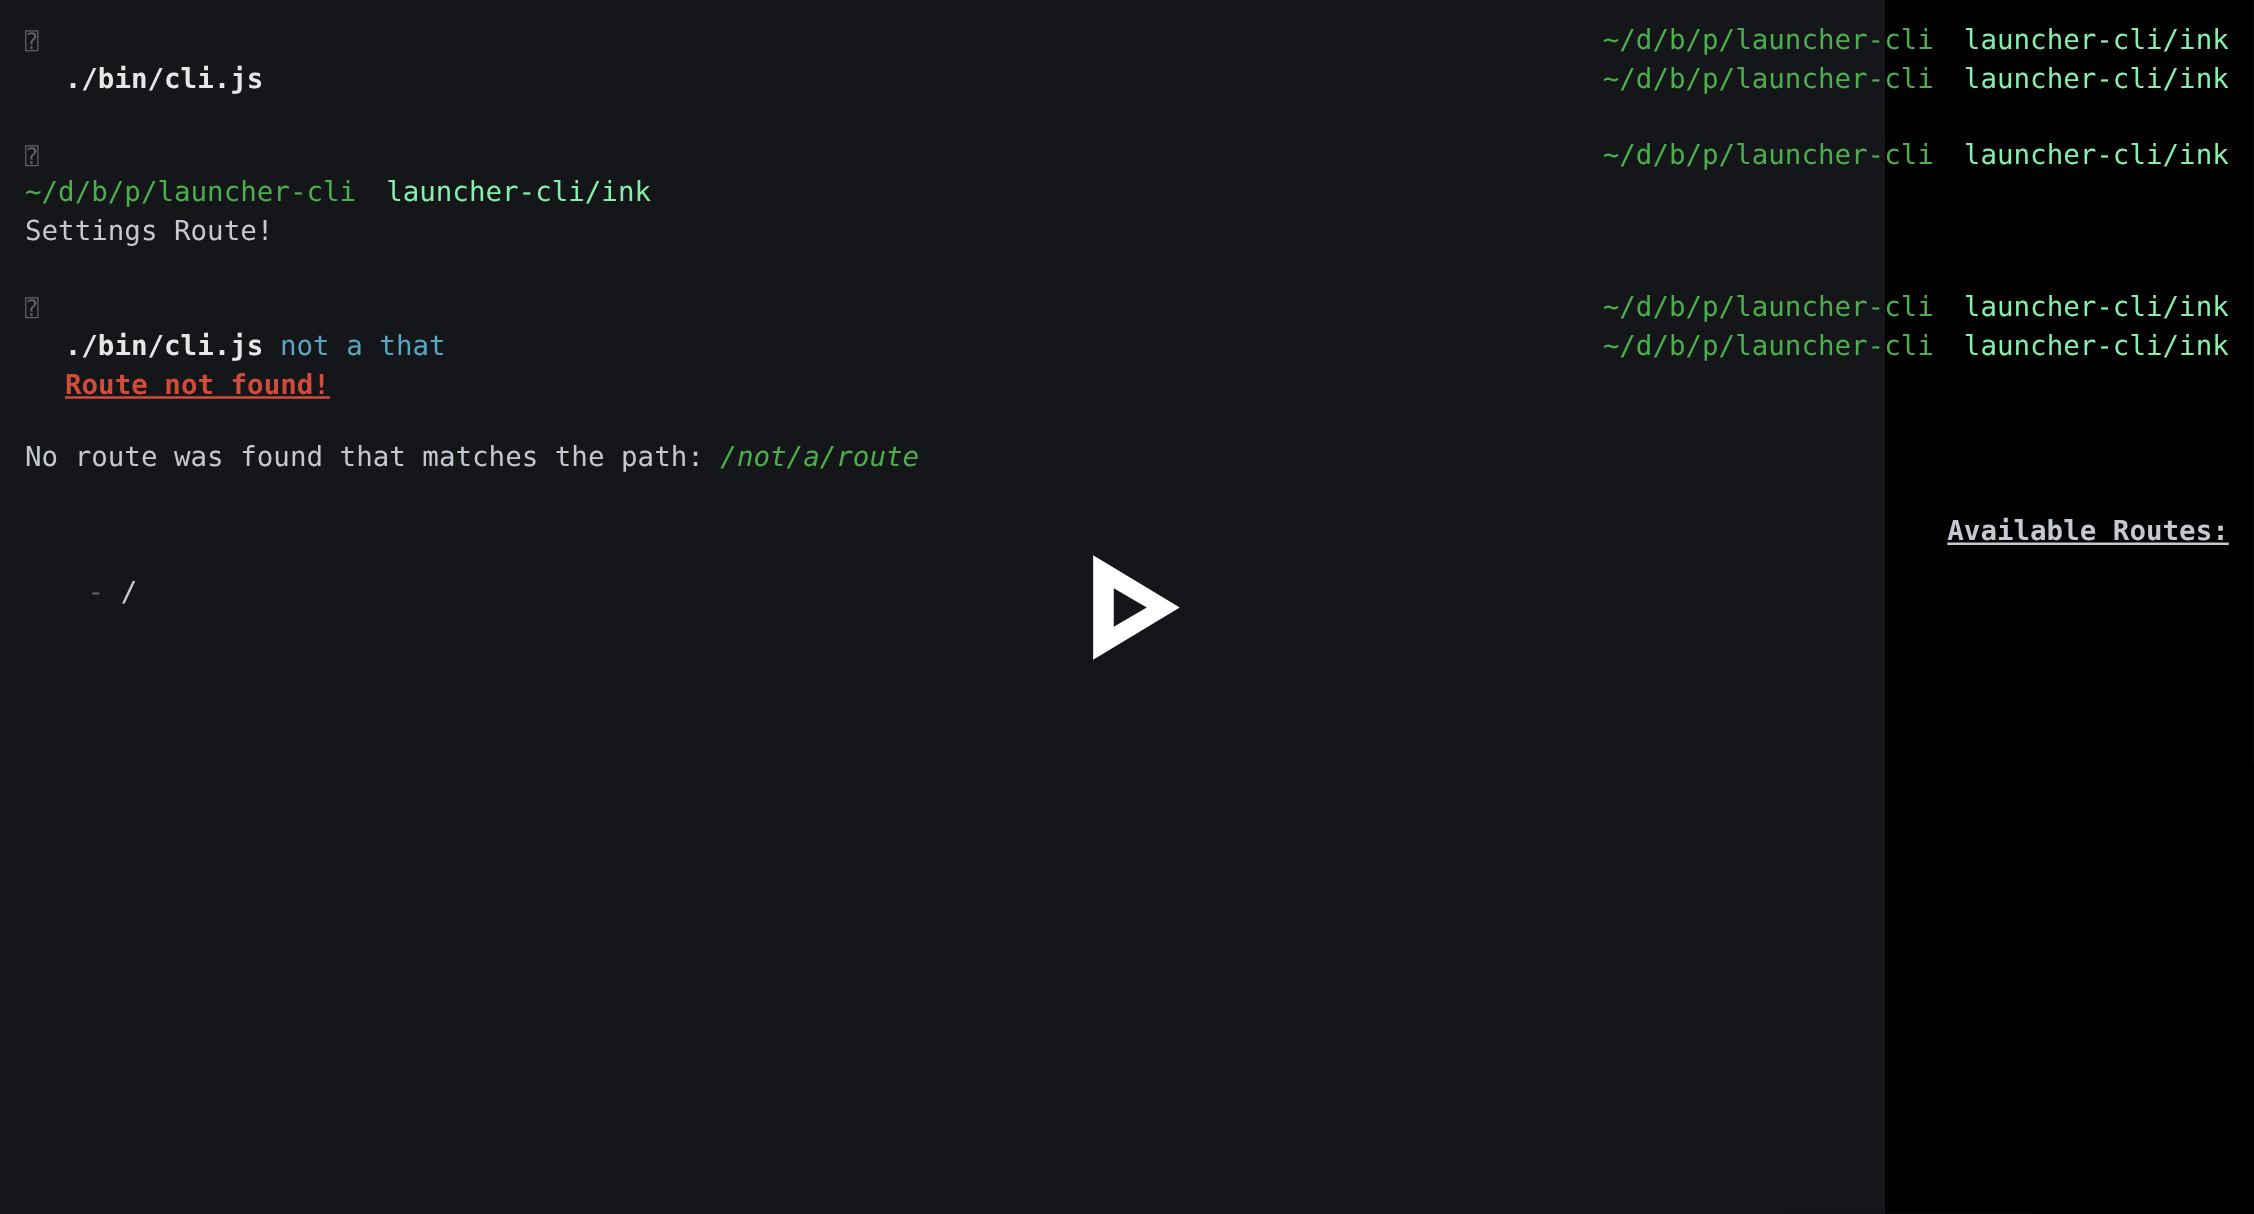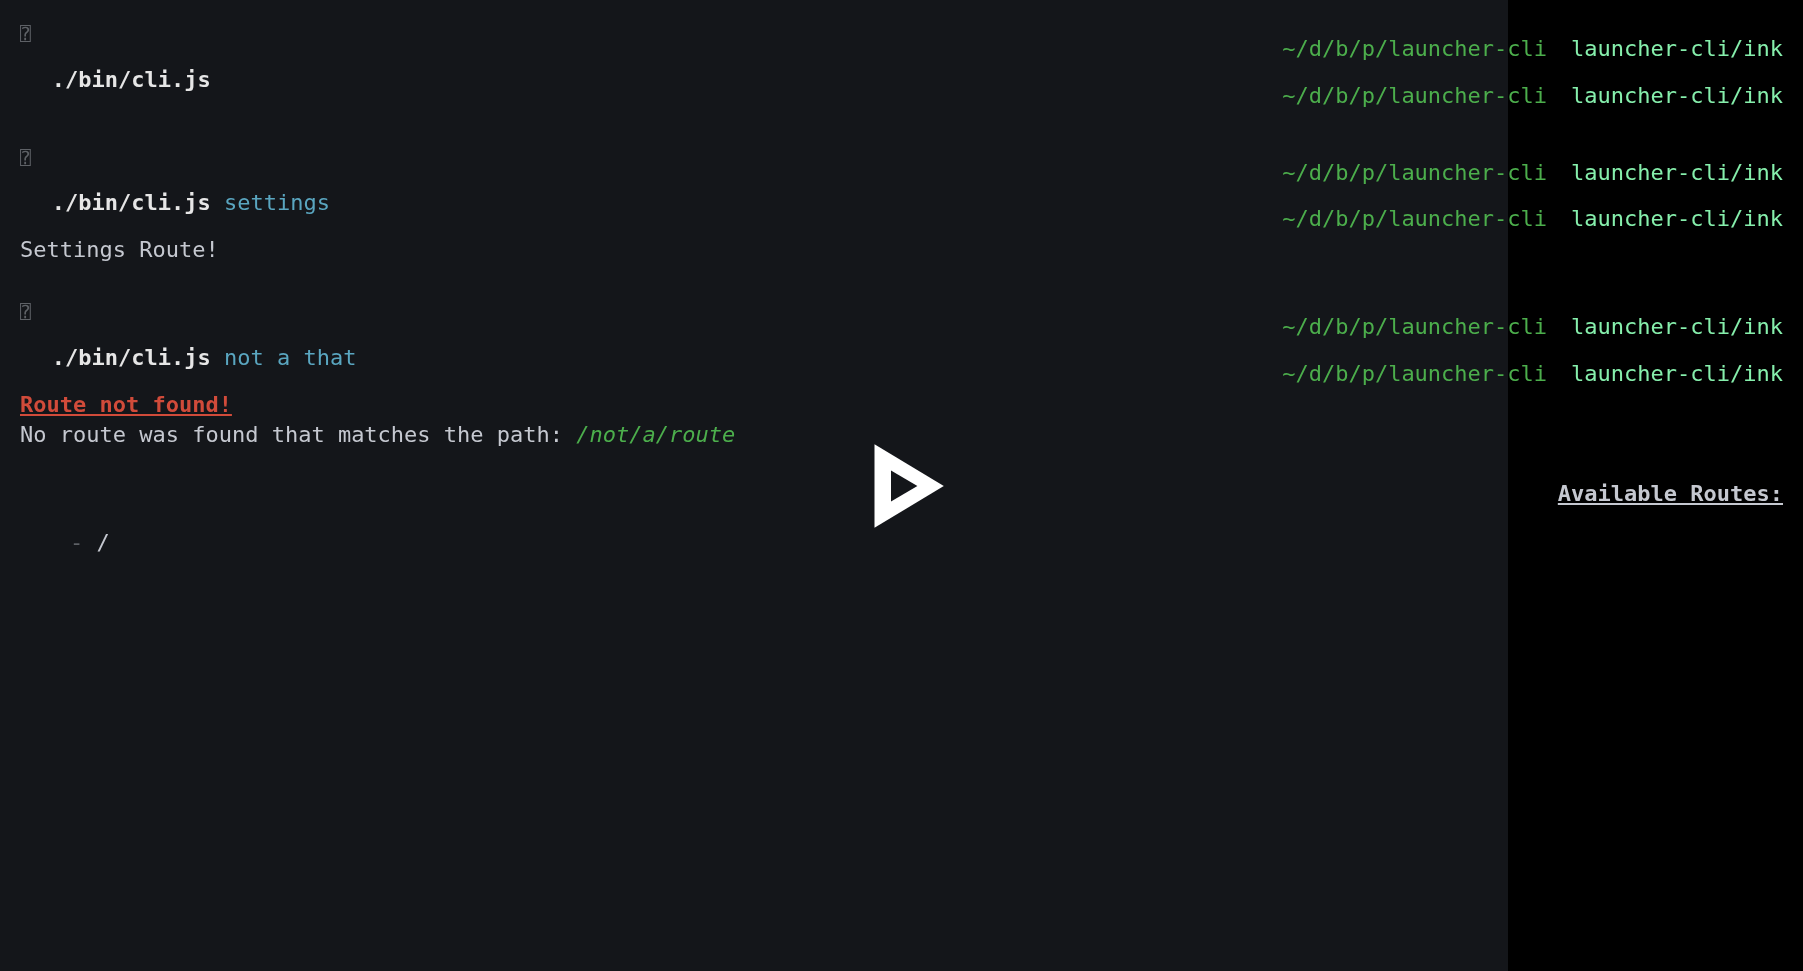--- a/index.html
+++ b/index.html
@@ -15,30 +15,30 @@
       position: relative;
       overflow: hidden;
     }
     .block { margin-bottom: 30px; }
     .prompt-line {
       display: flex;
       width: 100%;
       white-space: pre;
     }
     .prompt-left { flex: 1; }
-    .prompt-right { display: flex; gap: 24px; margin-top: 16px; }
+    .prompt-right { display: flex; gap: 24px; }
     .indent { display: inline-block; width: 2.4ch; }
     .glyph { color: #5e6166; font-size: 18px; }
     .cmd { color: #e6e6e6; font-weight: bold; }
     .arg { color: #5aa6c0; }
     .path { color: #4cae4c; }
     .branch { color: #86efac; }
     .output { color: #c5c8d0; }
-    .error { color: #d14b3a; font-weight: bold; text-decoration: underline; }
-    .msg { color: #c5c8d0; }
+    .error { color: #d14b3a; font-weight: bold; text-decoration: underline; margin-left: 32px; }
+    .msg { color: #c5c8d0; margin-top: 28px; }
     .routepath { color: #4cae4c; font-style: italic; }
     .section-title { font-weight: bold; text-decoration: underline; margin-top: 28px; text-align: right; }
     .route-list { margin-top: 18px; margin-left: 50px; }
     .route-item .dash { color: #5e6166; }
     .play-button {
       position: absolute;
       top: 50%;
       left: 50%;
       transform: translate(-50%, -50%);
       cursor: pointer;
@@ -76,21 +76,20 @@
 
   <div class="block">
     <div class="prompt-line">
       <span class="prompt-left"><span class="glyph">⍰</span></span>
       <span class="prompt-right">
         <span class="path">~/d/b/p/launcher-cli</span>
         <span class="branch">launcher-cli/ink</span>
       </span>
     </div>
     <div class="prompt-line">
-      <span class="prompt-left"><span class="indent"></span><span class="cmd">./bin/cli.js</span> <span class="arg">settings</span></span>
       <span class="prompt-right">
         <span class="path">~/d/b/p/launcher-cli</span>
         <span class="branch">launcher-cli/ink</span>
       </span>
     </div>
     <div class="output">Settings Route!</div>
   </div>
 
   <div class="block">
     <div class="prompt-line">

